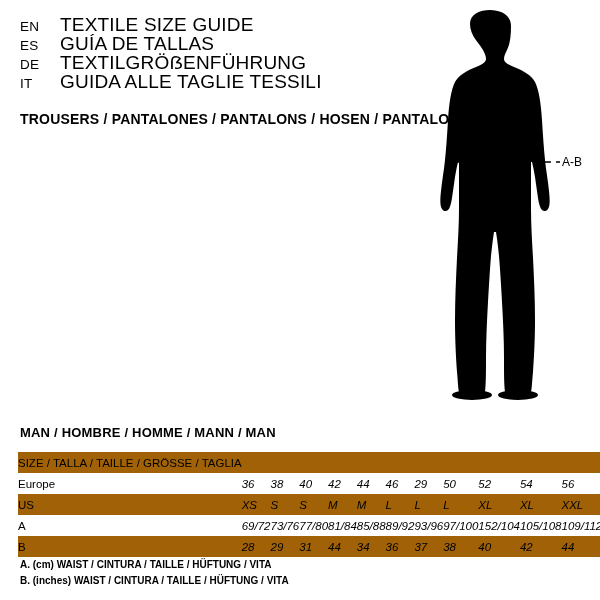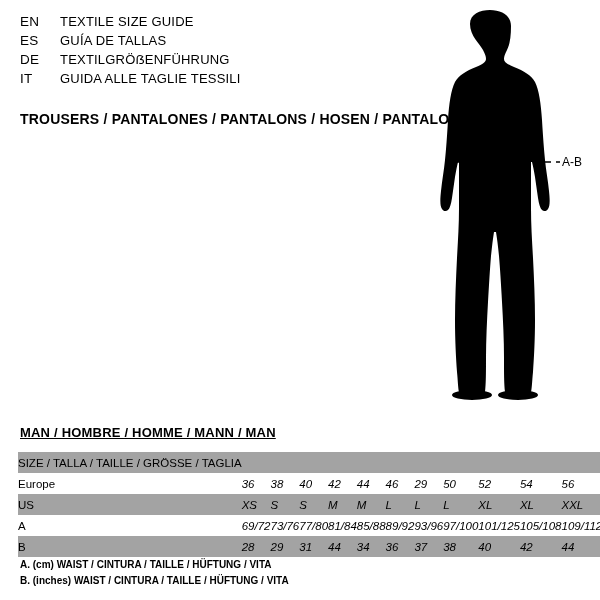--- a/index.html
+++ b/index.html
@@ -32,21 +32,21 @@
     display: flex;
     align-items: baseline;
     height: 19px;
   }
   .lang-code {
     width: 40px;
     font-size: 13.5px;
     letter-spacing: 0.2px;
   }
   .lang-text {
-    font-size: 13px;
+    font-size: 19px;
     letter-spacing: 0.2px;
   }
 
   .trousers-title {
     position: absolute;
     left: 20px;
     top: 111px;
     font-size: 14px;
     font-weight: bold;
     letter-spacing: 0.2px;
@@ -70,39 +70,38 @@
   }
 
   
   .man-title {
     position: absolute;
     left: 20px;
     top: 425px;
     font-size: 13px;
     font-weight: bold;
     letter-spacing: 0.2px;
-    text-decoration: underline;
   }
 
   table.size-table {
     position: absolute;
     left: 18px;
     top: 452px;
     width: 564px;
     border-collapse: collapse;
     font-size: 11.5px;
   }
   table.size-table td {
     padding: 2px 0 2px 0;
     height: 17px;
     vertical-align: middle;
     white-space: nowrap;
   }
   table.size-table tr.shaded td {
-    background: #a3a3a3;
+    background: #a16207;
   }
   td.label-col {
     width: 100px;
     padding-left: 4px;
   }
   td.val {
     width: 42px;
     text-align: left;
     font-style: italic;
   }
@@ -256,21 +255,21 @@
       <tr>
         <td class="label-col">A</td>
         <td class="val">69/72</td>
         <td class="val">73/76</td>
         <td class="val">77/80</td>
         <td class="val">81/84</td>
         <td class="val">85/88</td>
         <td class="val">89/92</td>
         <td class="val">93/96</td>
         <td class="val">97/100</td>
-        <td class="val">101/125</td>
+        <td class="val">152/104</td>
         <td class="val">105/108</td>
         <td class="val">109/112</td>
       </tr>
       <tr class="shaded">
         <td class="label-col">B</td>
         <td class="val">28</td>
         <td class="val">29</td>
         <td class="val">31</td>
         <td class="val">44</td>
         <td class="val">34</td>

